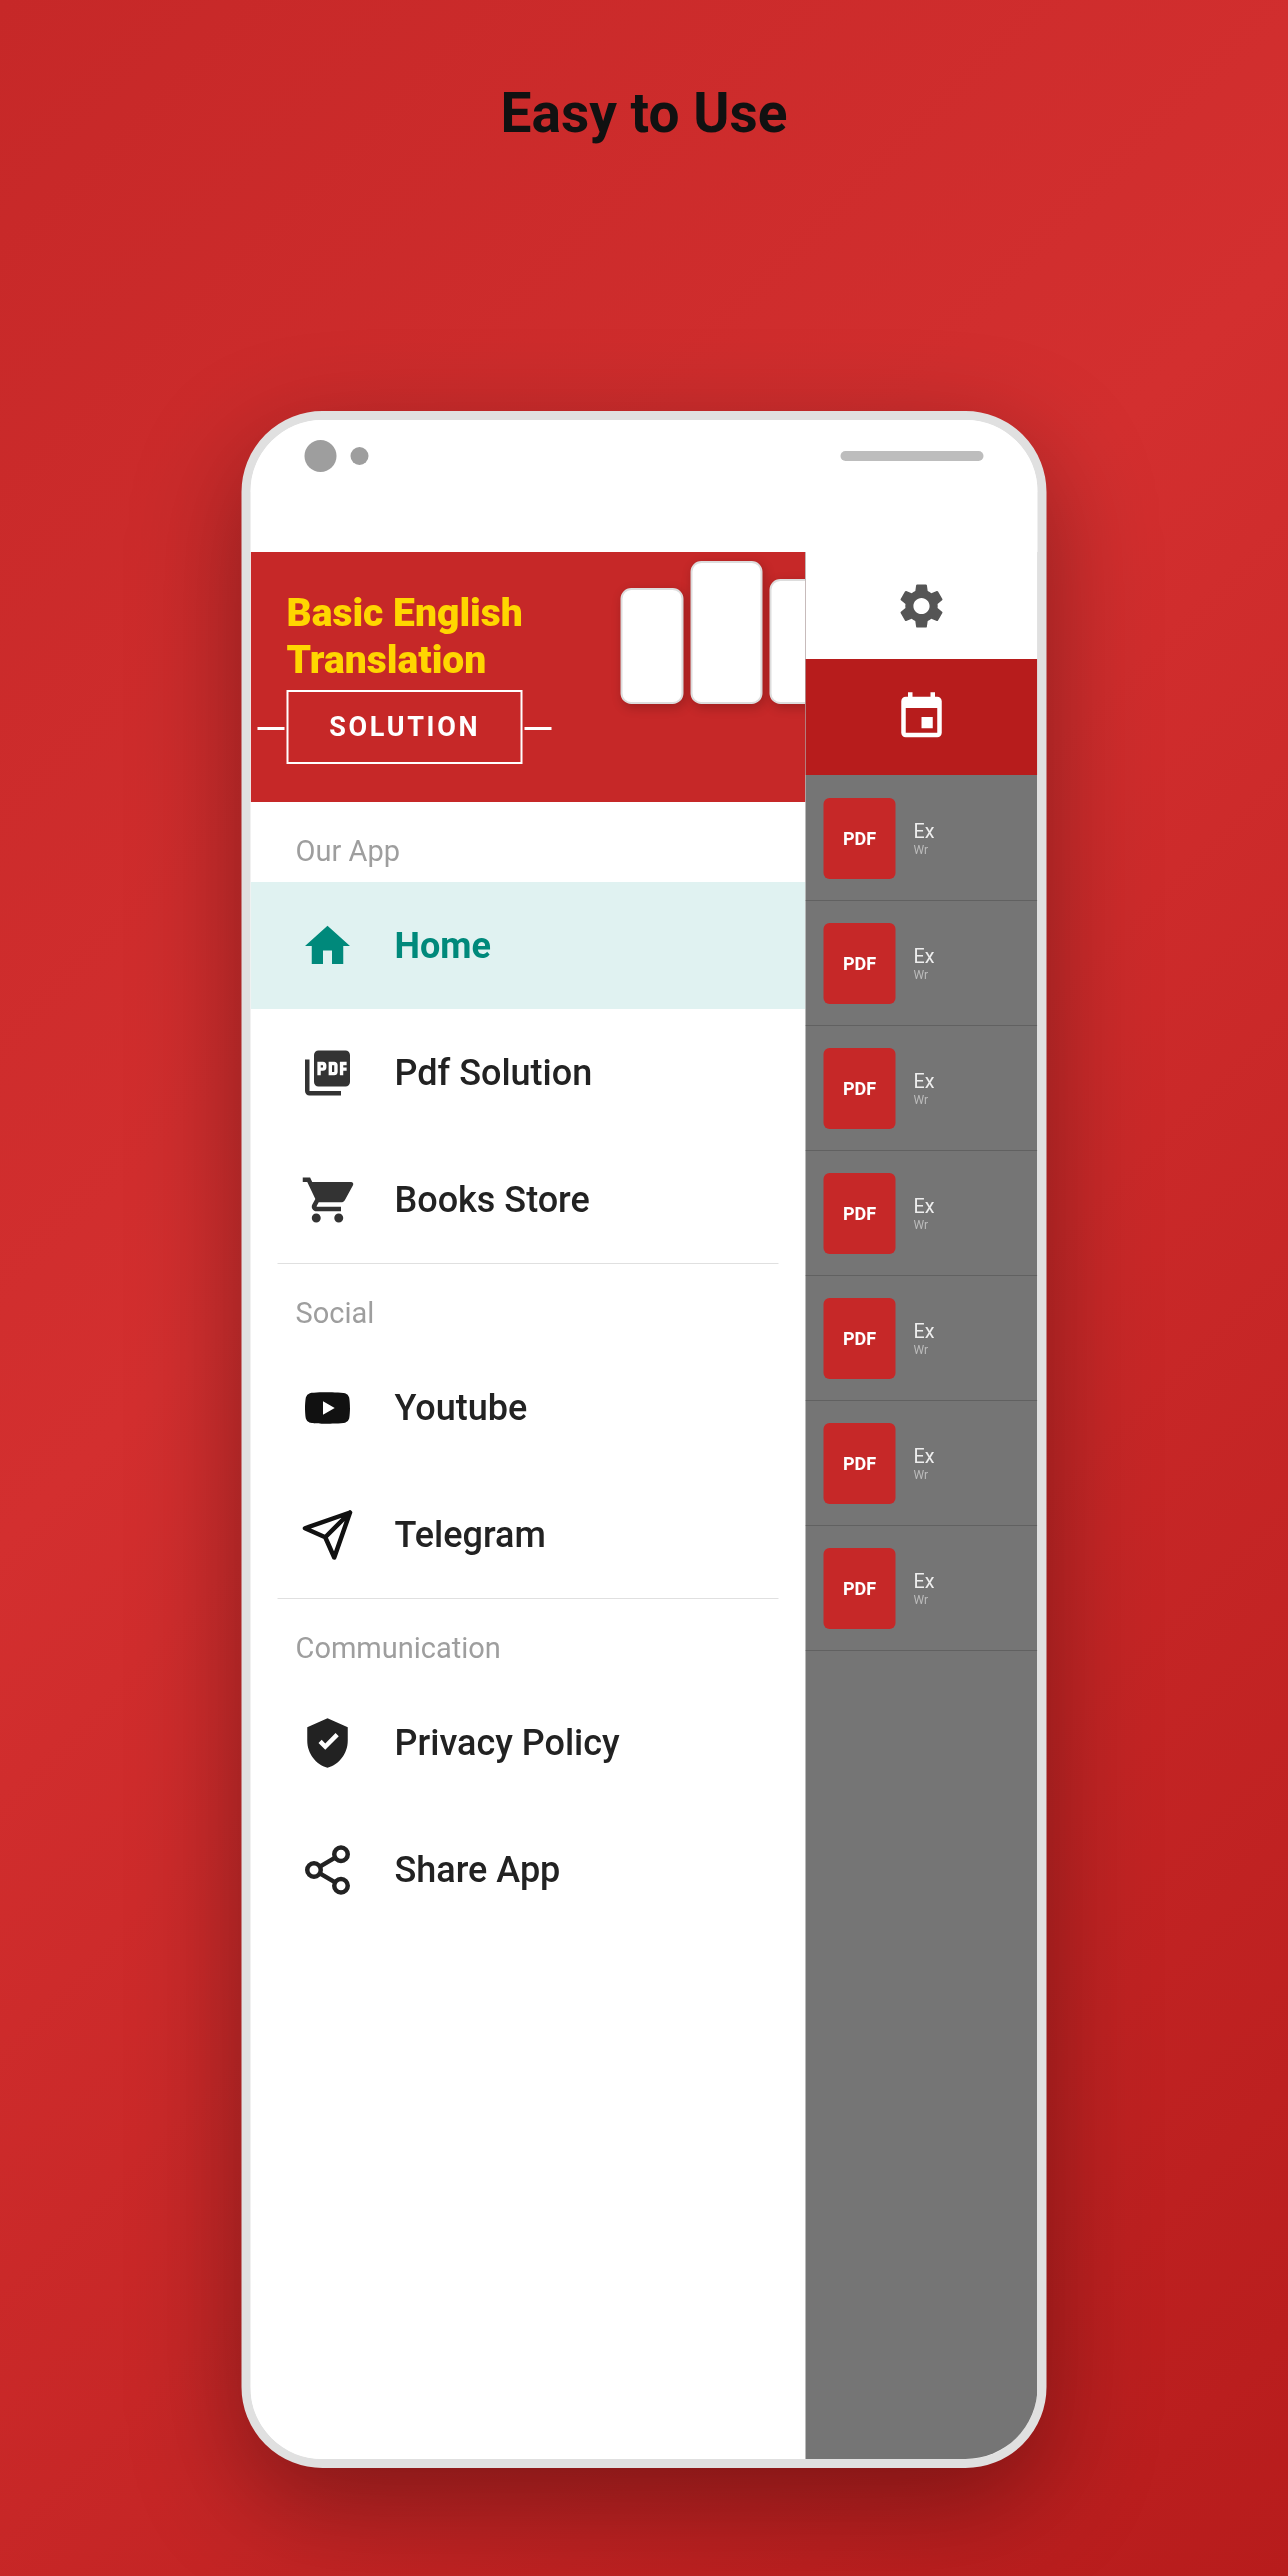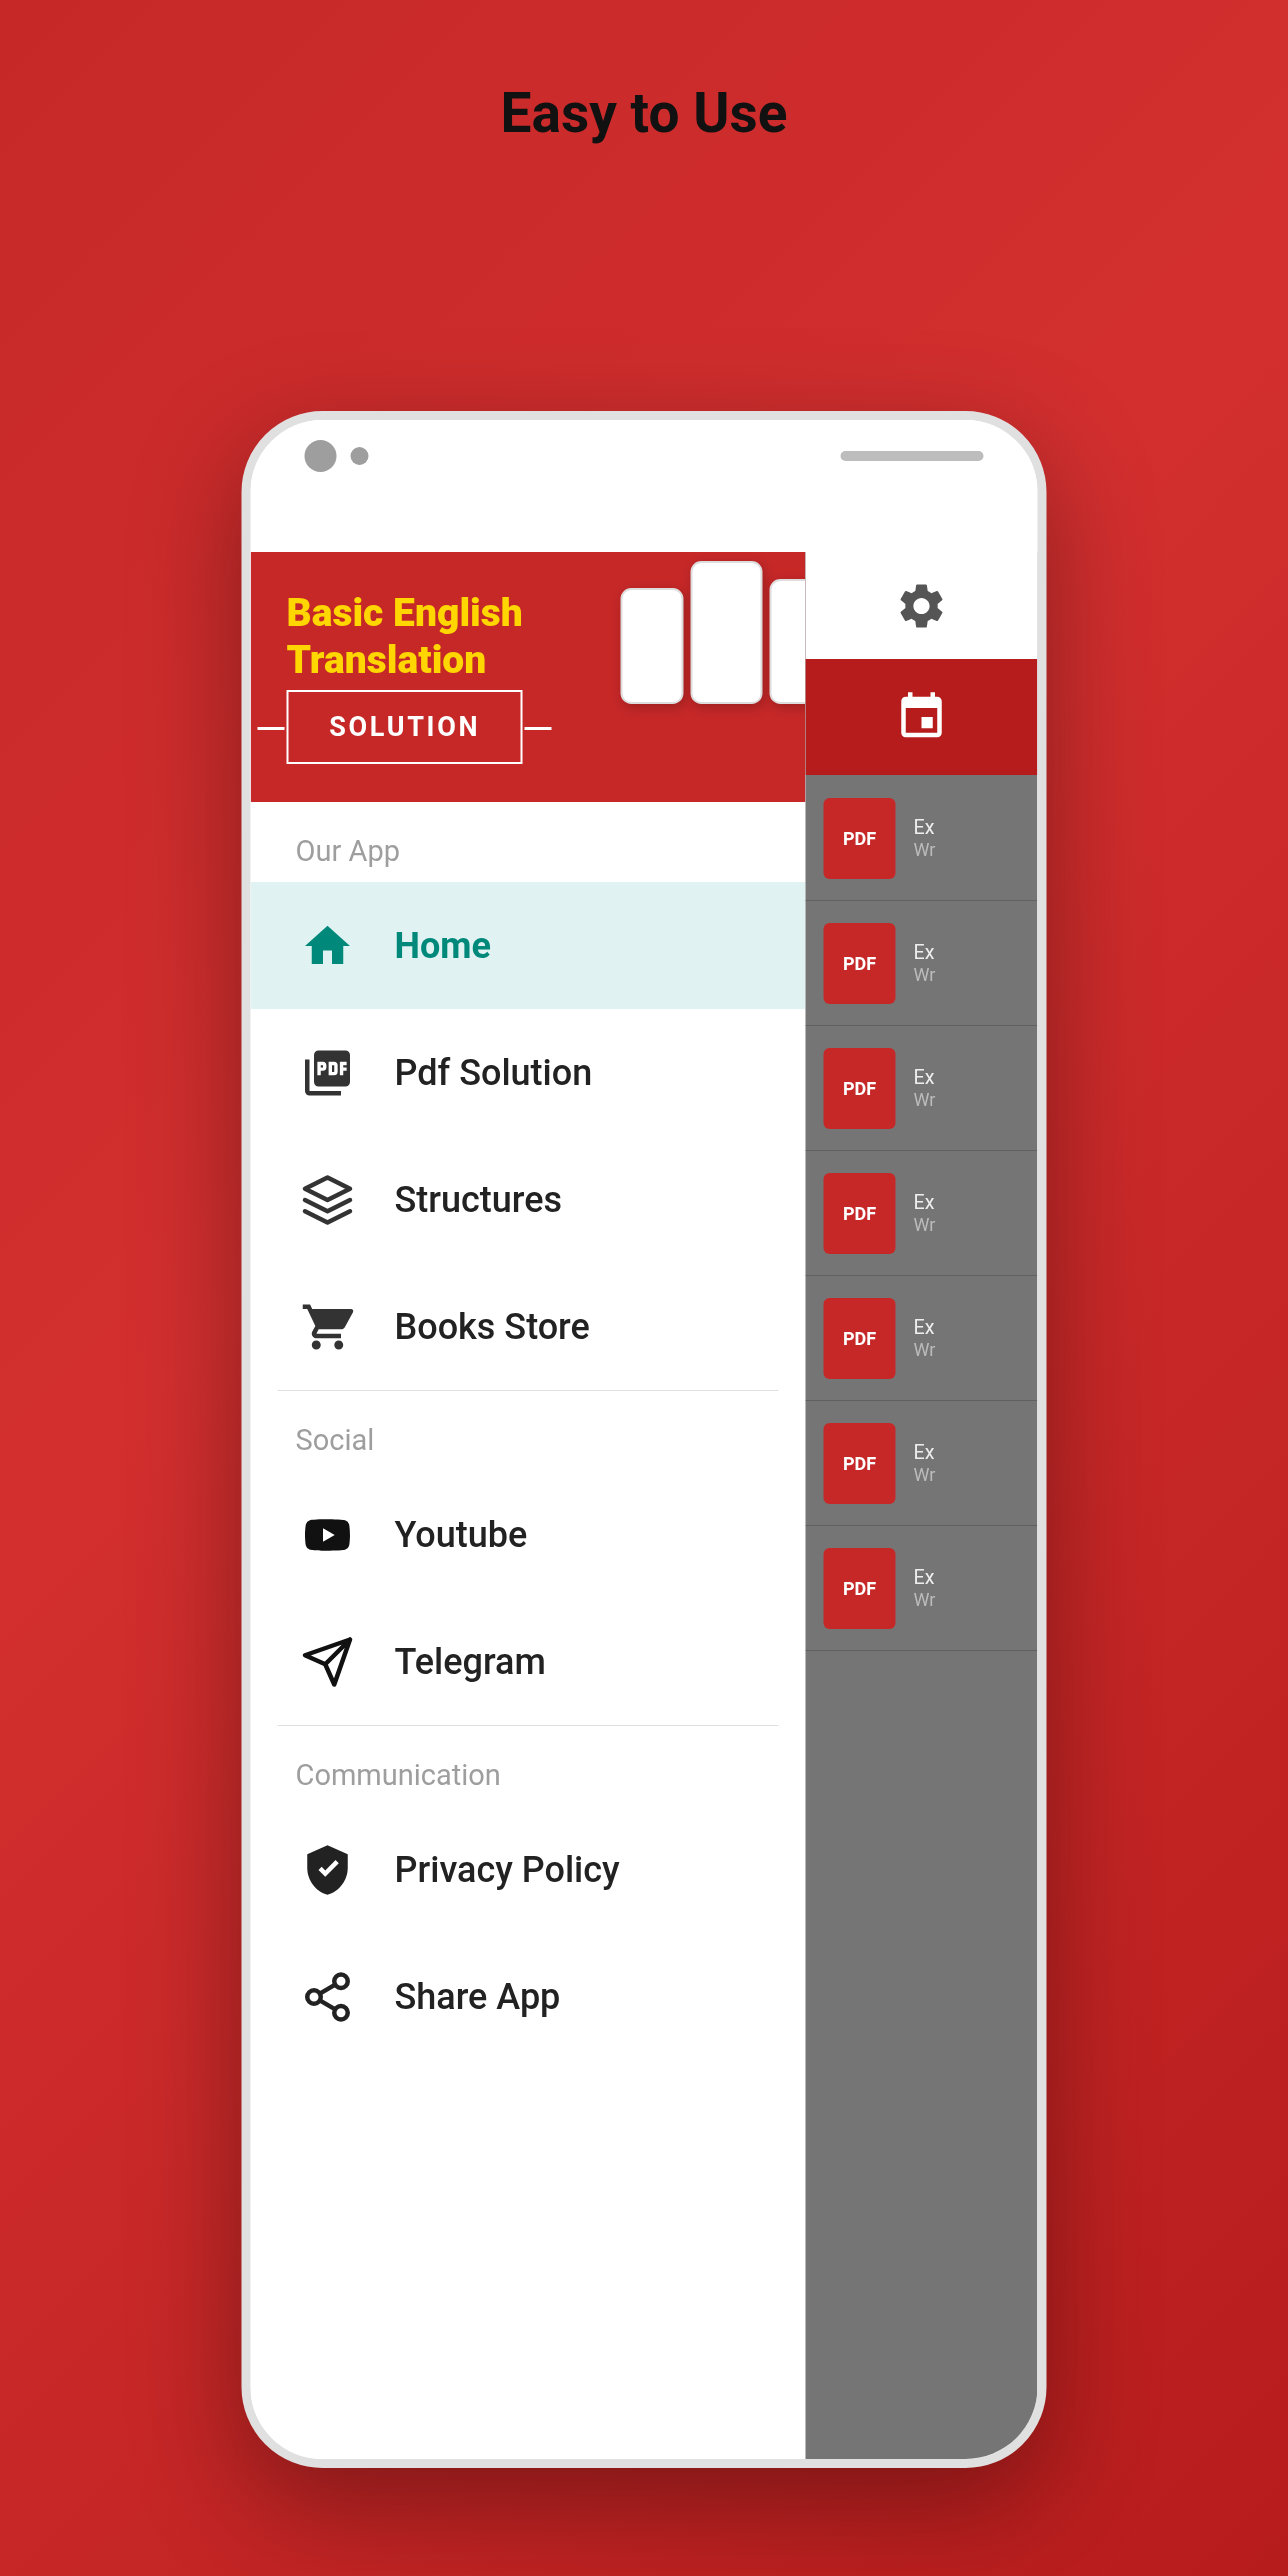--- a/index.html
+++ b/index.html
@@ -297,21 +297,21 @@
       font-size: 18px;
       font-weight: 700;
       color: #fff;
       flex-shrink: 0;
     }
     .pdf-text {
       font-size: 19.7px;
       color: #eee;
     }
     .pdf-text-label {
-      font-size: 18px;
+      font-size: 12px;
       color: #bbb;
     }
   </style>
 </head>
 <body>
 
 <div class="bg-red"></div>
 
 <div class="header-section">
   <div class="header-subtitle">Easy to Use</div>
@@ -360,28 +360,20 @@
 
       <div class="menu-item">
         <div class="menu-icon">
           <svg viewBox="0 0 24 24">
               <path d="M20 2H8c-1.1 0-2 .9-2 2v12c0 1.1.9 2 2 2h12c1.1 0 2-.9 2-2V4c0-1.1-.9-2-2-2zm-8.5 7.5c0 .83-.67 1.5-1.5 1.5H9v2H7.5V7H10c.83 0 1.5.67 1.5 1.5v1zm5 2c0 .83-.67 1.5-1.5 1.5h-2.5V7H15c.83 0 1.5.67 1.5 1.5v3zm4-3H19v1h1.5V11H19v2h-1.5V7h3v1.5zM9 9.5h1v-1H9v1zM4 6H2v14c0 1.1.9 2 2 2h14v-2H4V6zm10 5.5h1v-3h-1v3z" fill="#333"></path>
             </svg>
         </div>
         <span class="menu-label">Pdf Solution</span>
       </div>
 
-      <div class="menu-item">
-        <div class="menu-icon">
-          <svg viewBox="0 0 24 24">
-              <path d="M12 2L2 7l10 5 10-5-10-5zM2 17l10 5 10-5M2 12l10 5 10-5" stroke="#333" stroke-width="2" fill="none" stroke-linecap="round" stroke-linejoin="round"></path>
-            </svg>
-        </div>
-        <span class="menu-label">Structures</span>
-      </div>
 
       <div class="menu-item">
         <div class="menu-icon">
           <svg viewBox="0 0 24 24">
               <path d="M7 18c-1.1 0-1.99.9-1.99 2S5.9 22 7 22s2-.9 2-2-.9-2-2-2zM1 2v2h2l3.6 7.59-1.35 2.45c-.16.28-.25.61-.25.96C5 16.1 6.1 17 7 17h11v-2H7.42c-.14 0-.25-.11-.25-.25l.03-.12.9-1.63H18c.75 0 1.41-.41 1.75-1.03l3.58-6.49A1 1 0 0022.46 4H5.21l-.94-2H1zm16 16c-1.1 0-1.99.9-1.99 2s.89 2 1.99 2 2-.9 2-2-.9-2-2-2z" fill="#333"></path>
             </svg>
         </div>
         <span class="menu-label">Books Store</span>
       </div>
 

